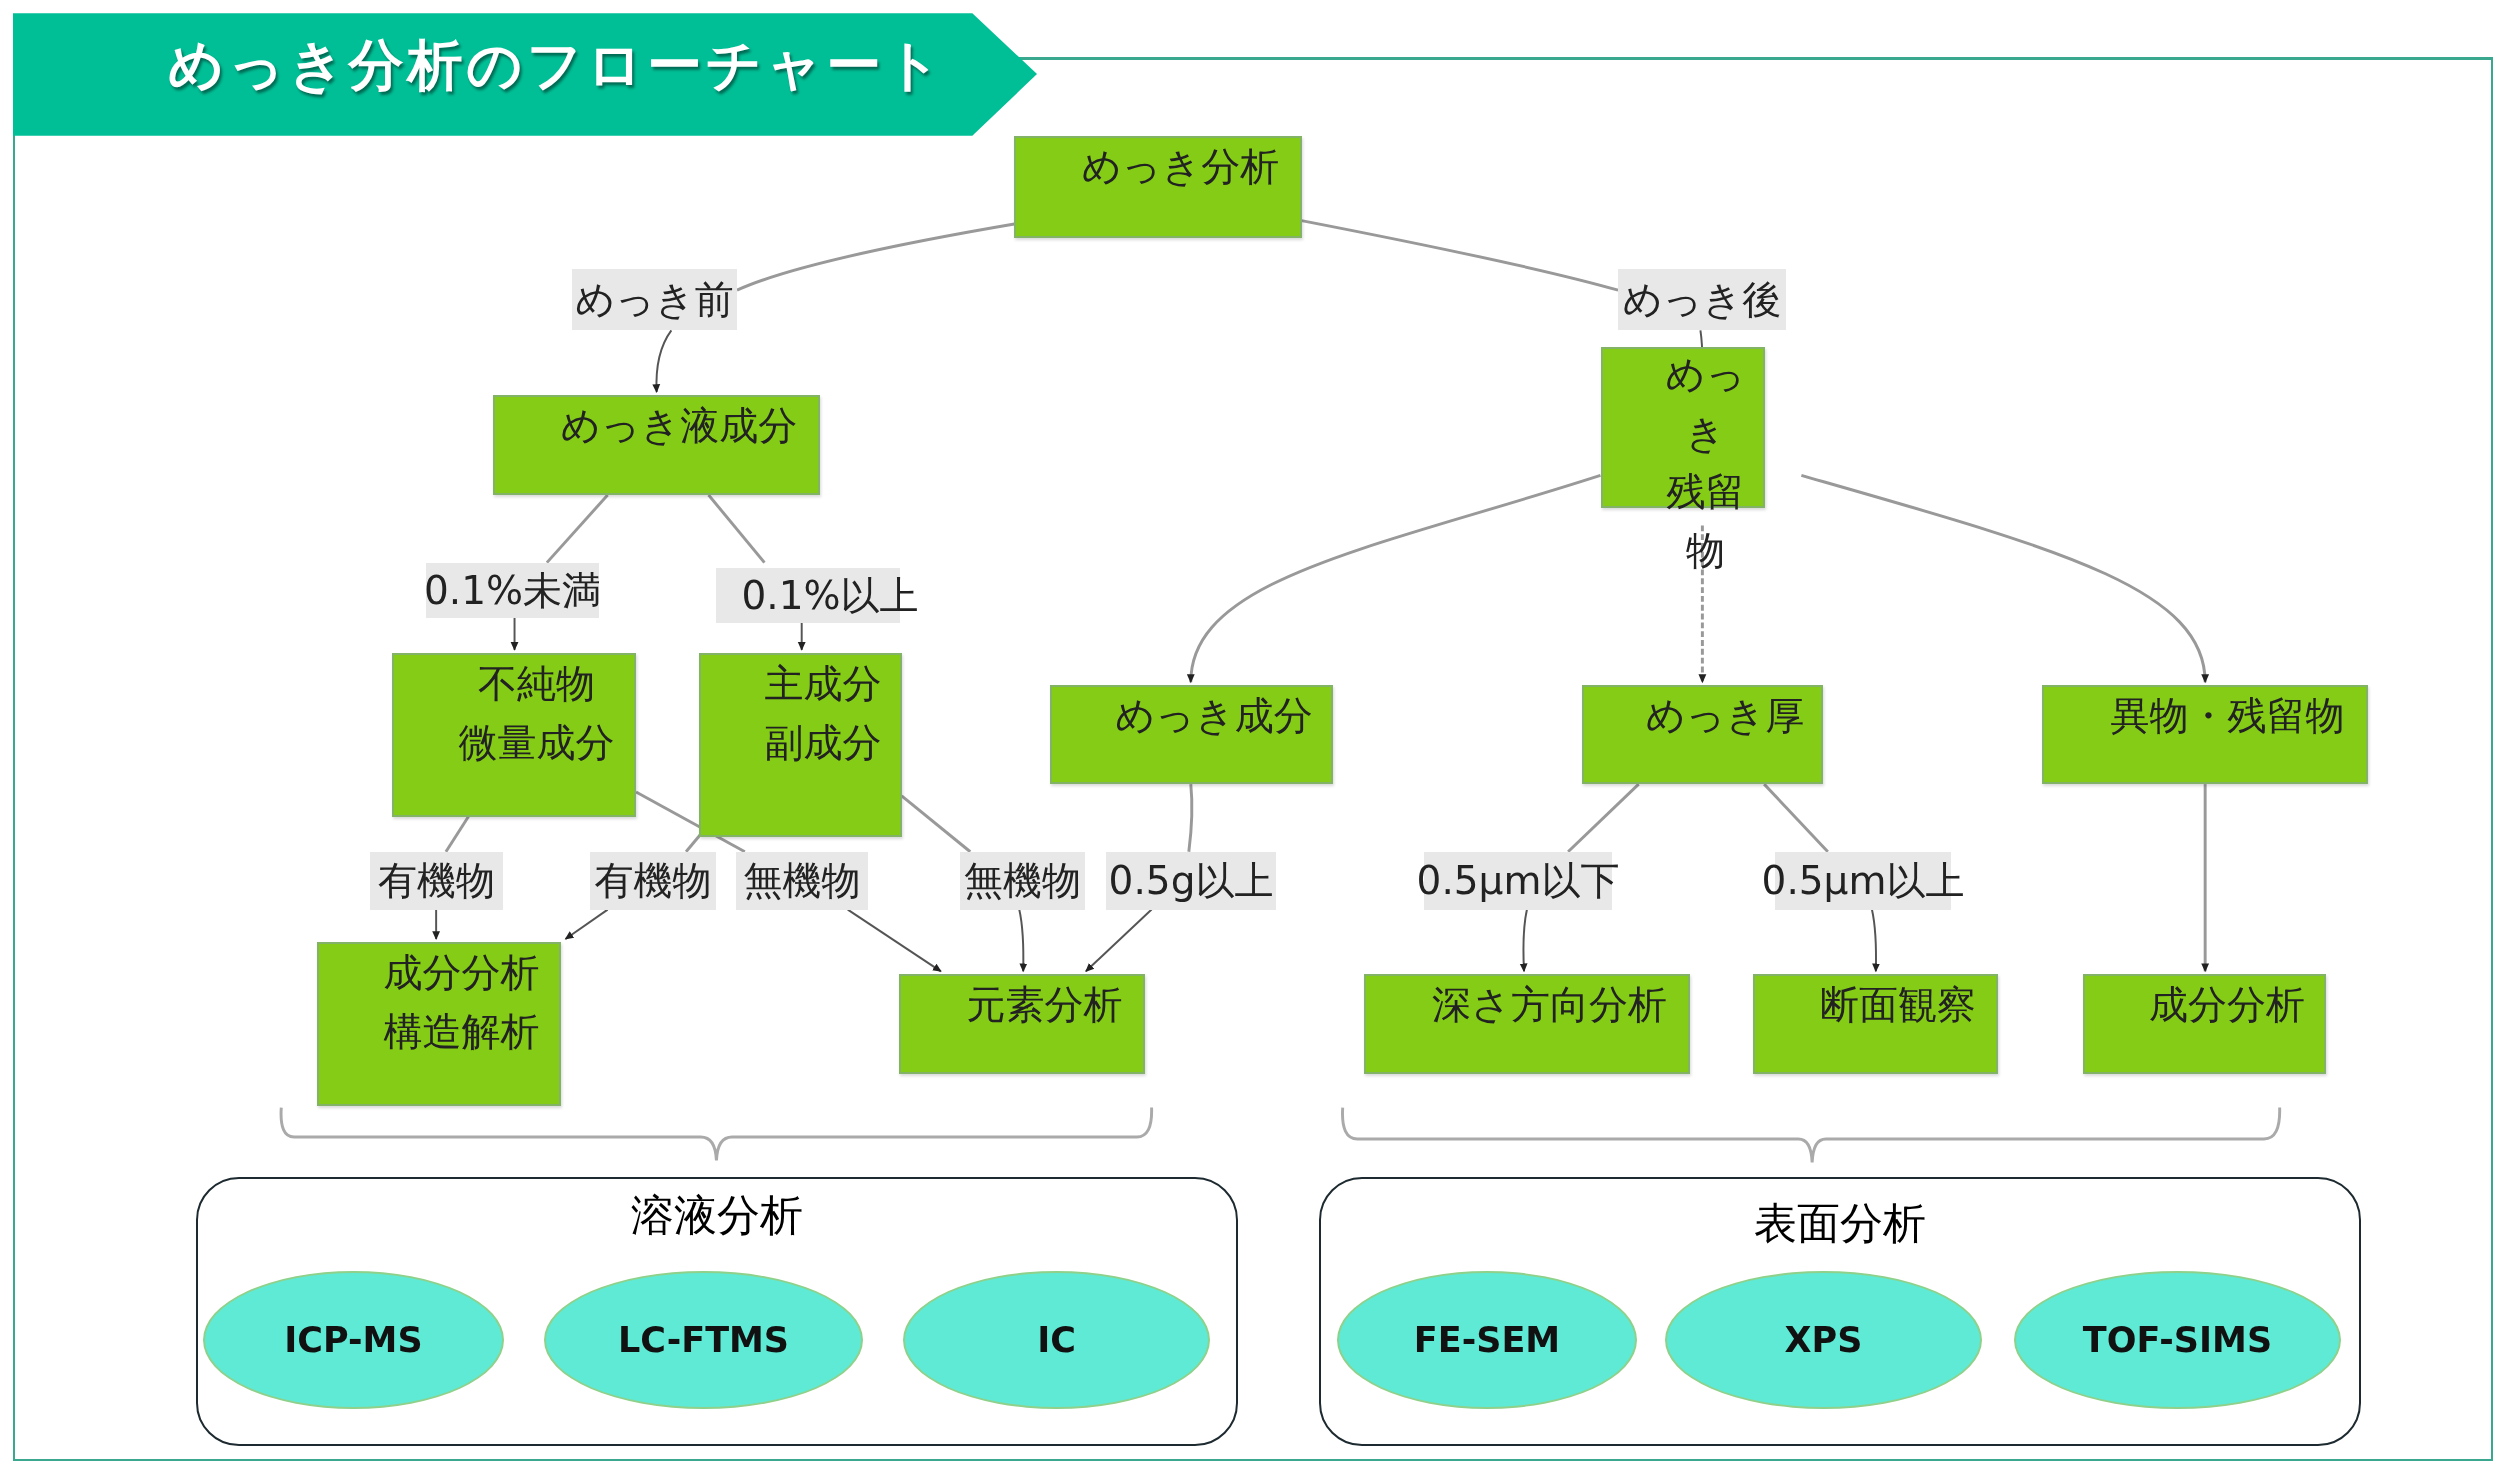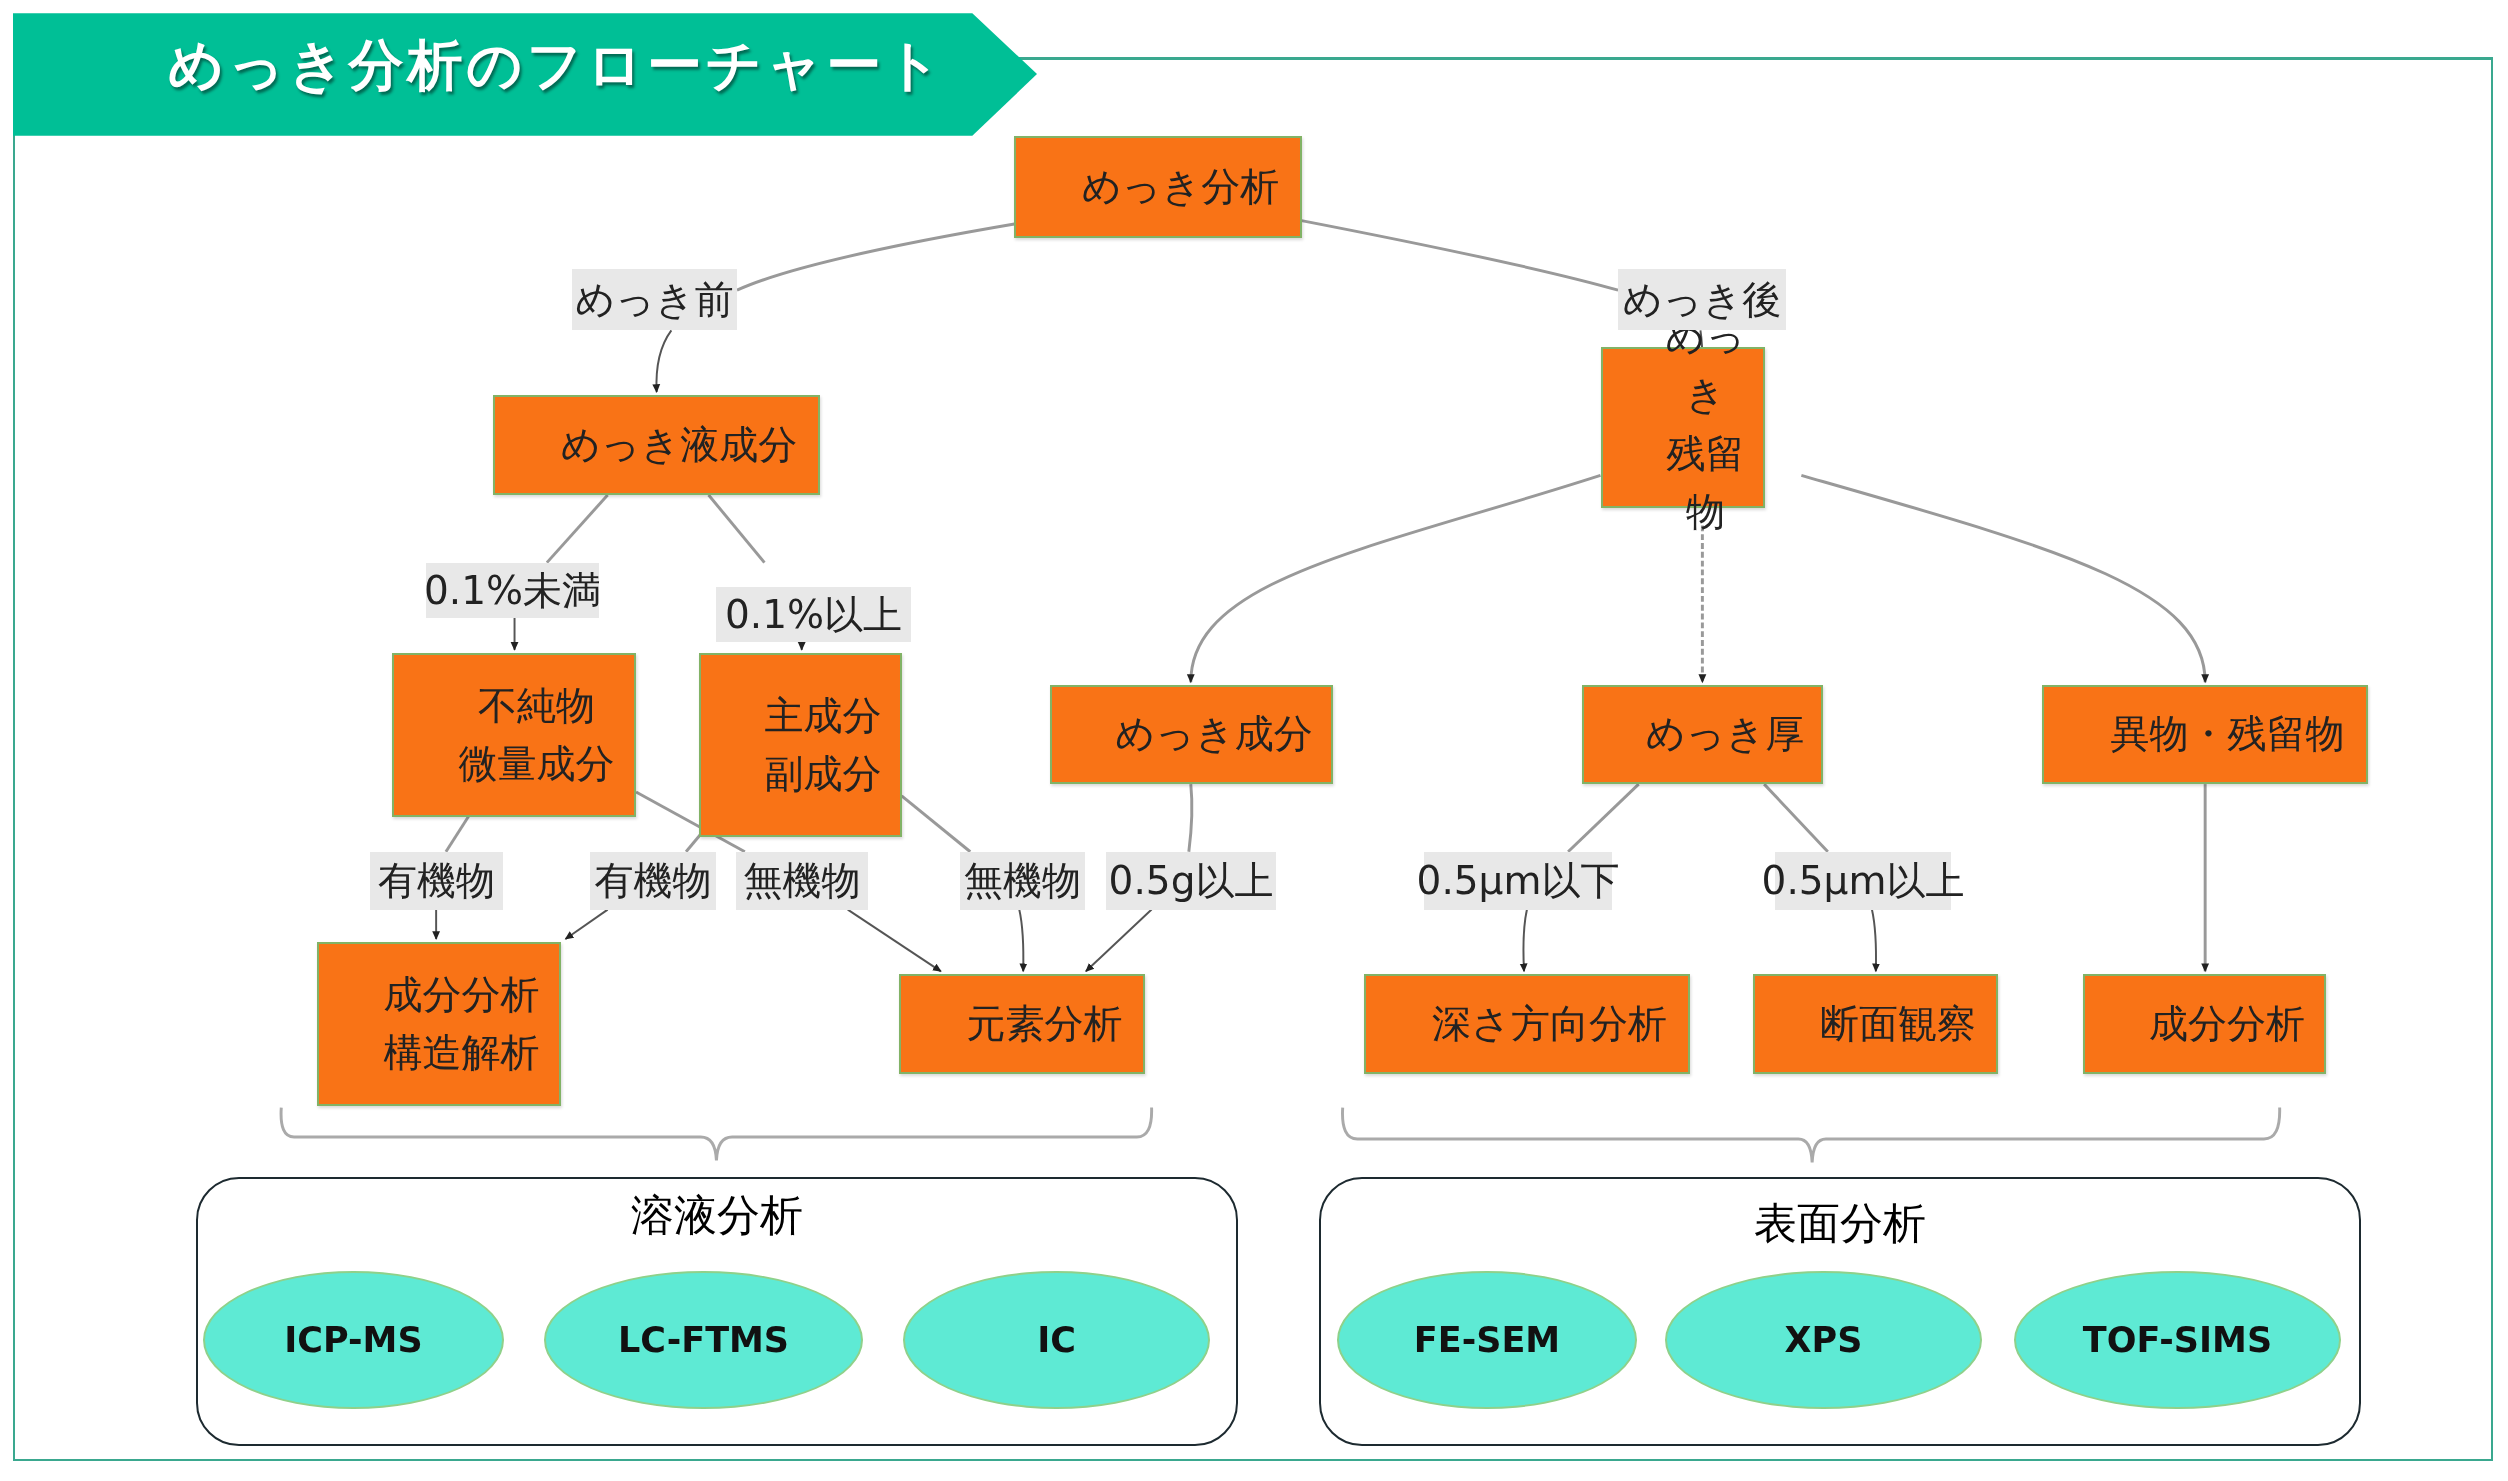--- a/index.html
+++ b/index.html
@@ -5,22 +5,22 @@
   html, body { margin:0; padding:0; background:#ffffff; }
   body { width:2508px; height:1482px; position:relative; overflow:hidden;
          font-family:"DejaVu Sans", "Liberation Sans", sans-serif; }
   #frame { position:absolute; left:12.7px; top:57px; width:2480px; height:1404px;
            border:2.9px solid #3aa88f; border-top-width:3.9px; box-sizing:border-box; }
   #banner { position:absolute; left:12.7px; top:12.7px; width:1024px; height:123px; }
   #banner-title { position:absolute; left:132px; top:29px; font-size:55px; color:#ffffff;
                   font-weight:bold; letter-spacing:3.9px; text-shadow:2px 2.9px 2.9px rgba(0,0,0,0.45);
                   white-space:nowrap;margin-left:36px; }
   #edges { position:absolute; left:0; top:0; }
-  .node { position:absolute; background:#f97316; border:2.9px solid #82b366; box-sizing:border-box;
-          display:flex; flex-direction:column; align-items:center; justify-content:center;
+  .node { position:absolute; background:#84cc16; border:2.9px solid #82b366; box-sizing:border-box;
+          display:flex; flex-direction:column; align-items:center; justify-content:flex-start;
           font-size:39px; color:#222; line-height:1.5; text-align:center;
           box-shadow:1px 2px 2.9px rgba(0,0,0,0.15);padding-left:45px; }
   .elabel { position:absolute; background:#e8e8e8; font-size:39px; color:#222;
             display:flex; align-items:center; justify-content:center; white-space:nowrap; }
   .group { position:absolute; border:2px solid #1d2a30; border-radius:43px; box-sizing:border-box; }
   .group-title { position:absolute; left:0; right:0; text-align:center; font-size:43px; color:#000000; }
   .tech { position:absolute; background:#5eead4; border:2.9px solid #8fd18a; border-radius:50%;
           box-sizing:border-box; display:flex; align-items:center; justify-content:center;
           font-size:35px; font-weight:bold; color:#111; font-family:"DejaVu Sans", sans-serif; }
 </style>
@@ -125,21 +125,21 @@
 <div class="node" style="left:1753px;top:974px;width:245px;height:100px;">
   <span>断面観察</span>
 </div>
 <div class="node" style="left:2083px;top:974px;width:243px;height:100px;">
   <span>成分分析</span>
 </div>
 
 <div class="elabel" style="left:572px;top:269px;width:165px;height:61px;">めっき前</div>
 <div class="elabel" style="left:1618px;top:269px;width:168px;height:61px;">めっき後</div>
 <div class="elabel" style="left:426px;top:563px;width:173px;height:55px;">0.1%未満</div>
-<div class="elabel" style="left:716px;top:587px;width:195px;height:55px;">0.1%以上</div>
+<div class="elabel" style="left:716px;top:568px;width:140px;height:55px;padding-left:44px;">0.1%以上</div>
 <div class="elabel" style="left:370px;top:852px;width:133px;height:58px;">有機物</div>
 <div class="elabel" style="left:590px;top:852px;width:126px;height:58px;">有機物</div>
 <div class="elabel" style="left:736px;top:852px;width:132px;height:58px;">無機物</div>
 <div class="elabel" style="left:960px;top:852px;width:125px;height:58px;">無機物</div>
 <div class="elabel" style="left:1106px;top:852px;width:170px;height:58px;">0.5g以上</div>
 <div class="elabel" style="left:1424px;top:852px;width:188px;height:58px;">0.5µm以下</div>
 <div class="elabel" style="left:1775px;top:852px;width:176px;height:58px;">0.5µm以上</div>
 
 <div class="group" style="left:196px;top:1177px;width:1042px;height:269px;">
   <div class="group-title" style="top:7.8px;">溶液分析</div>

